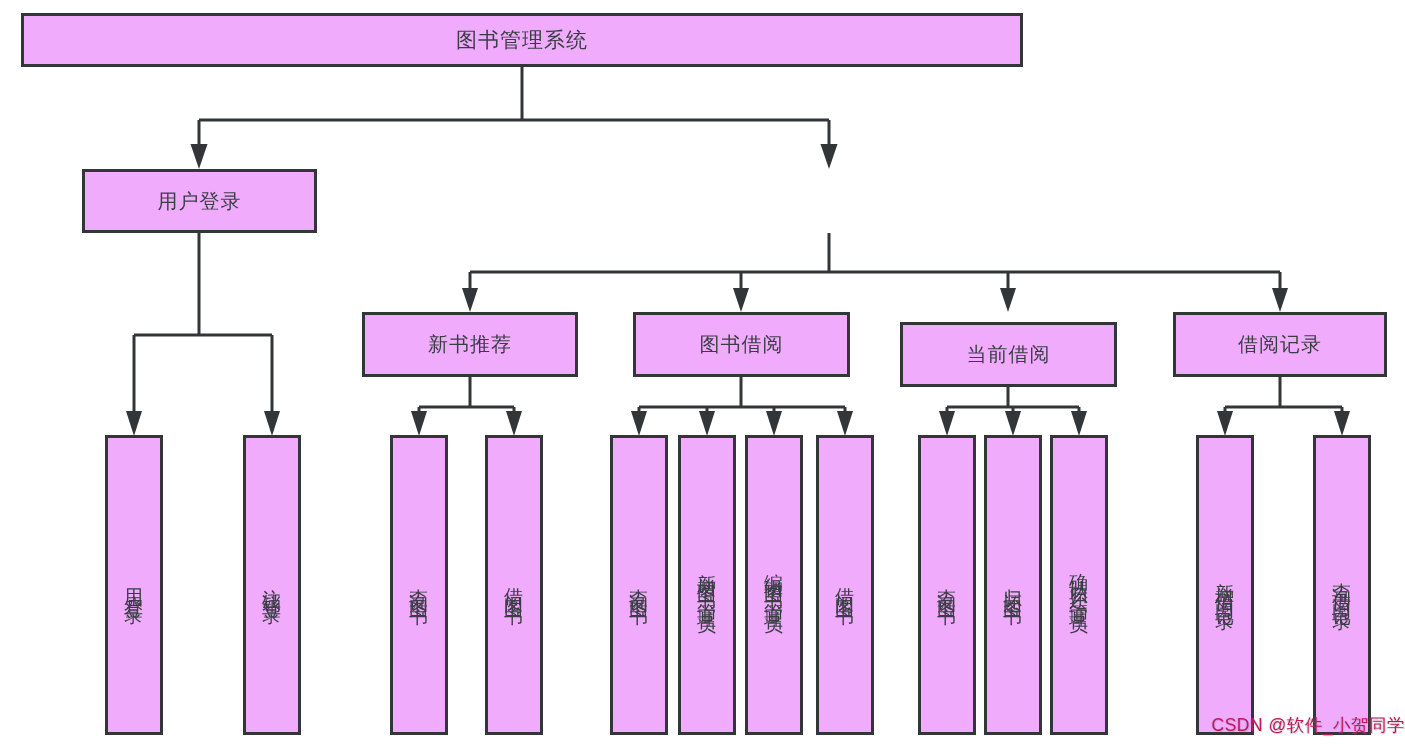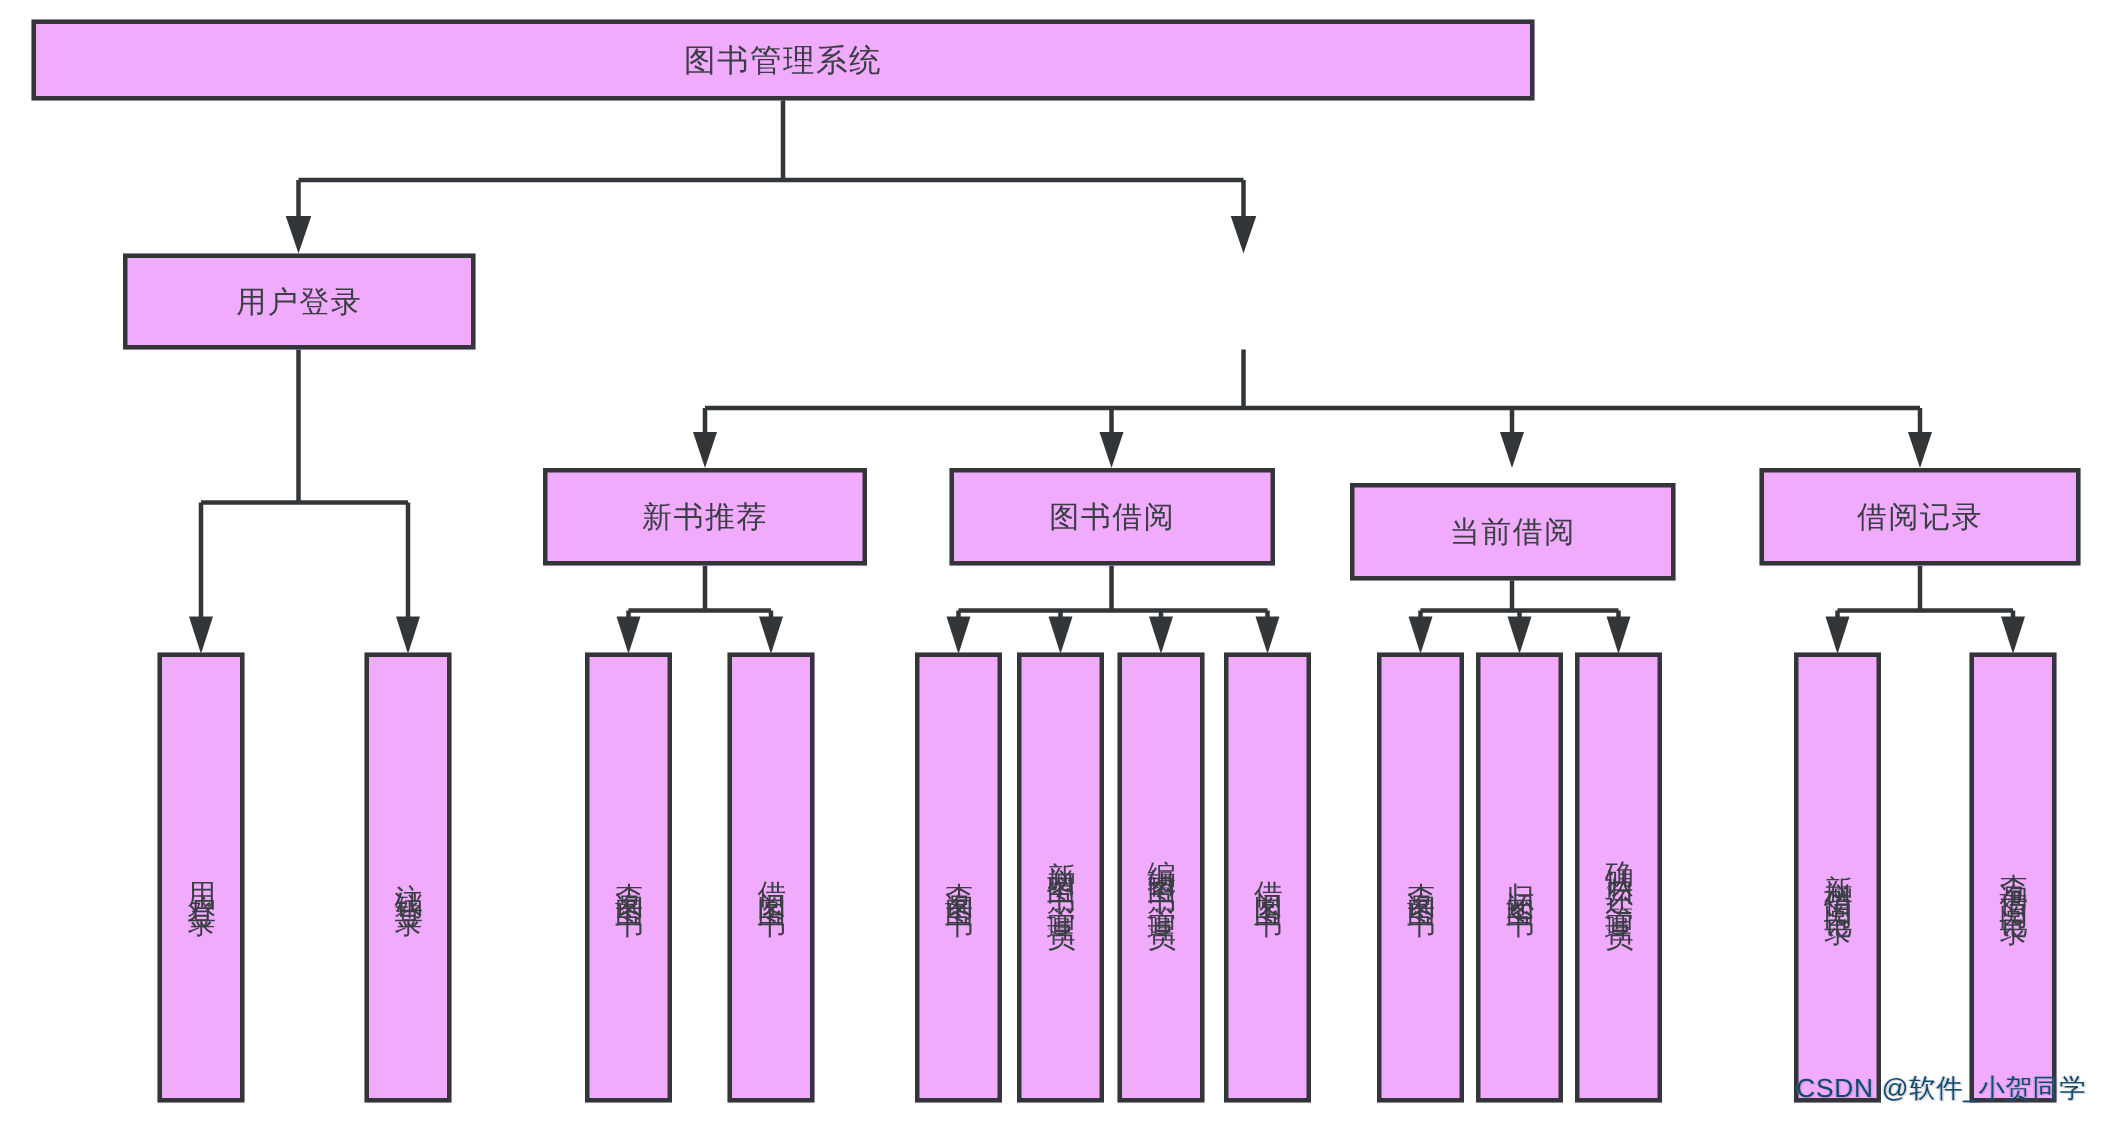--- a/index.html
+++ b/index.html
@@ -24,24 +24,24 @@
   .vtext{
     writing-mode:vertical-rl;
     text-orientation:mixed;
     font-size:19px;
     letter-spacing:6px;
     color:#3a3e44;
     line-height:1;
   }
   .watermark{
     position:absolute;
-    right:14px;
+    right:0;
     top:713px;
     font-size:17.5px;
-    color:#0c4a6e;
+    color:#be185d;
     letter-spacing:0.5px;
     text-shadow:1px 1px 0 rgba(150,90,90,0.25), -1px 0 0 rgba(110,140,200,0.25);
     z-index:5;
     white-space:nowrap;
   }
 </style>
 </head>
 <body>
 
 <div id="canvas">

